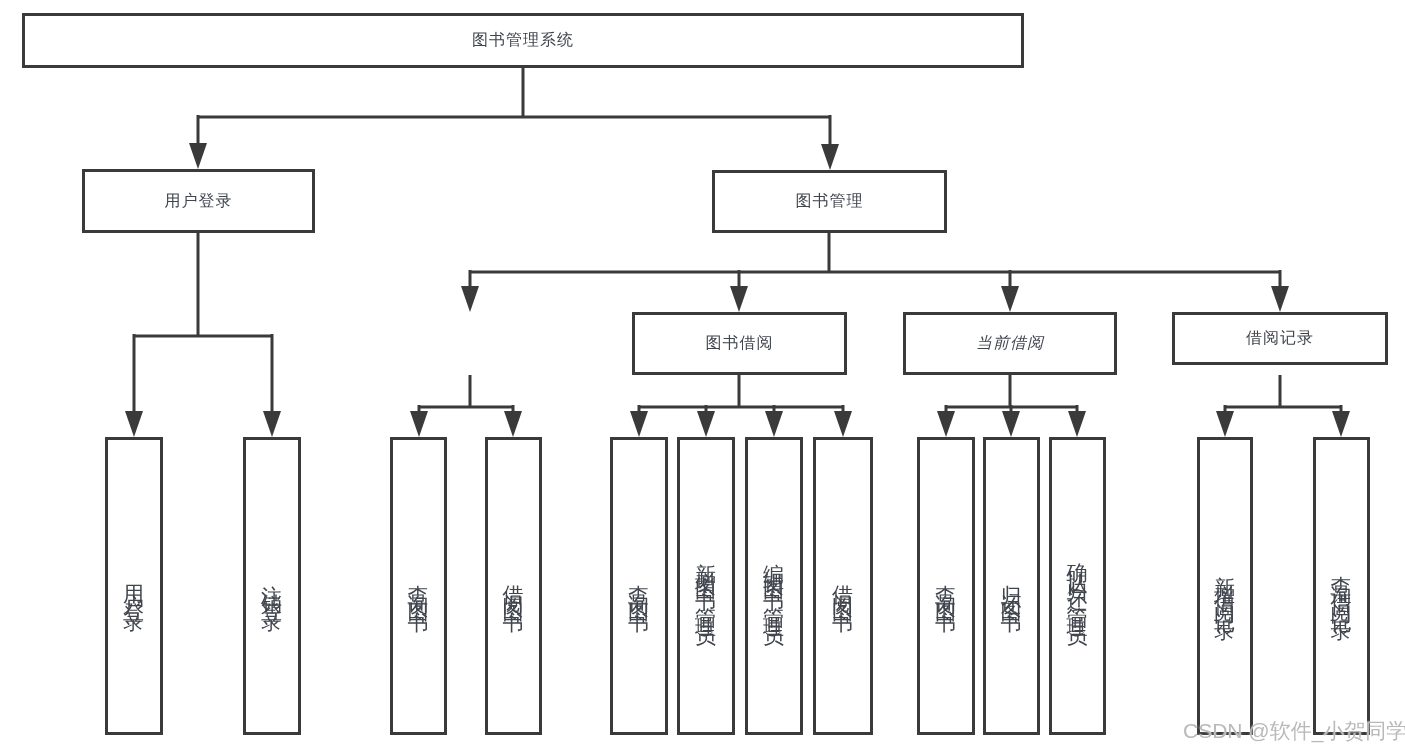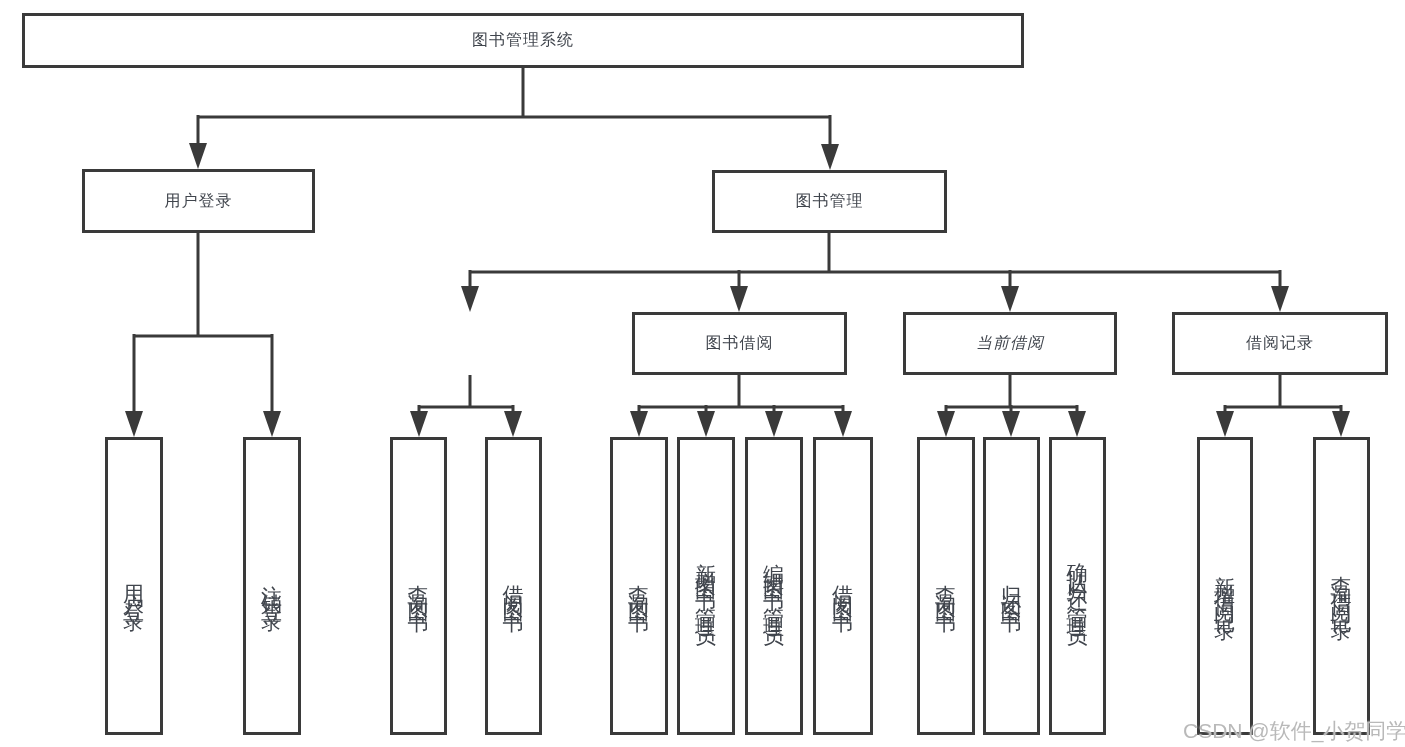--- a/index.html
+++ b/index.html
@@ -36,21 +36,21 @@
     line-height: 1;
     white-space: nowrap;
   }
   
   .n-root            { left: 22px;   top: 13px;  width: 1002px; height: 55px; }
   .n-user-login      { left: 82px;   top: 169px; width: 233px;  height: 64px; }
   .n-book-mgmt       { left: 712px;  top: 170px; width: 235px;  height: 63px; }
   .n-new-book-rec    { left: 363px;  top: 312px; width: 215px;  height: 63px; }
   .n-book-borrow     { left: 632px;  top: 312px; width: 215px;  height: 63px; }
   .n-current-borrow  { left: 903px;  top: 312px; width: 214px;  height: 63px; font-style: italic; }
-  .n-borrow-records  { left: 1172px; top: 312px; width: 216px;  height: 63px; }
+  .n-borrow-records  { left: 1172px; top: 312px; width: 216px;  height: 53px; }
   .leaf              { top: 437px; height: 298px; }
   .n-login       { left: 105px;  width: 58px; }
   .n-logout      { left: 243px;  width: 58px; }
   .n-rec-query   { left: 390px;  width: 57px; }
   .n-rec-borrow  { left: 485px;  width: 57px; }
   .n-bb-query    { left: 610px;  width: 58px; }
   .n-bb-add      { left: 677px;  width: 58px; }
   .n-bb-edit     { left: 745px;  width: 58px; }
   .n-bb-borrow   { left: 813px;  width: 60px; }
   .n-cb-query    { left: 917px;  width: 58px; }

